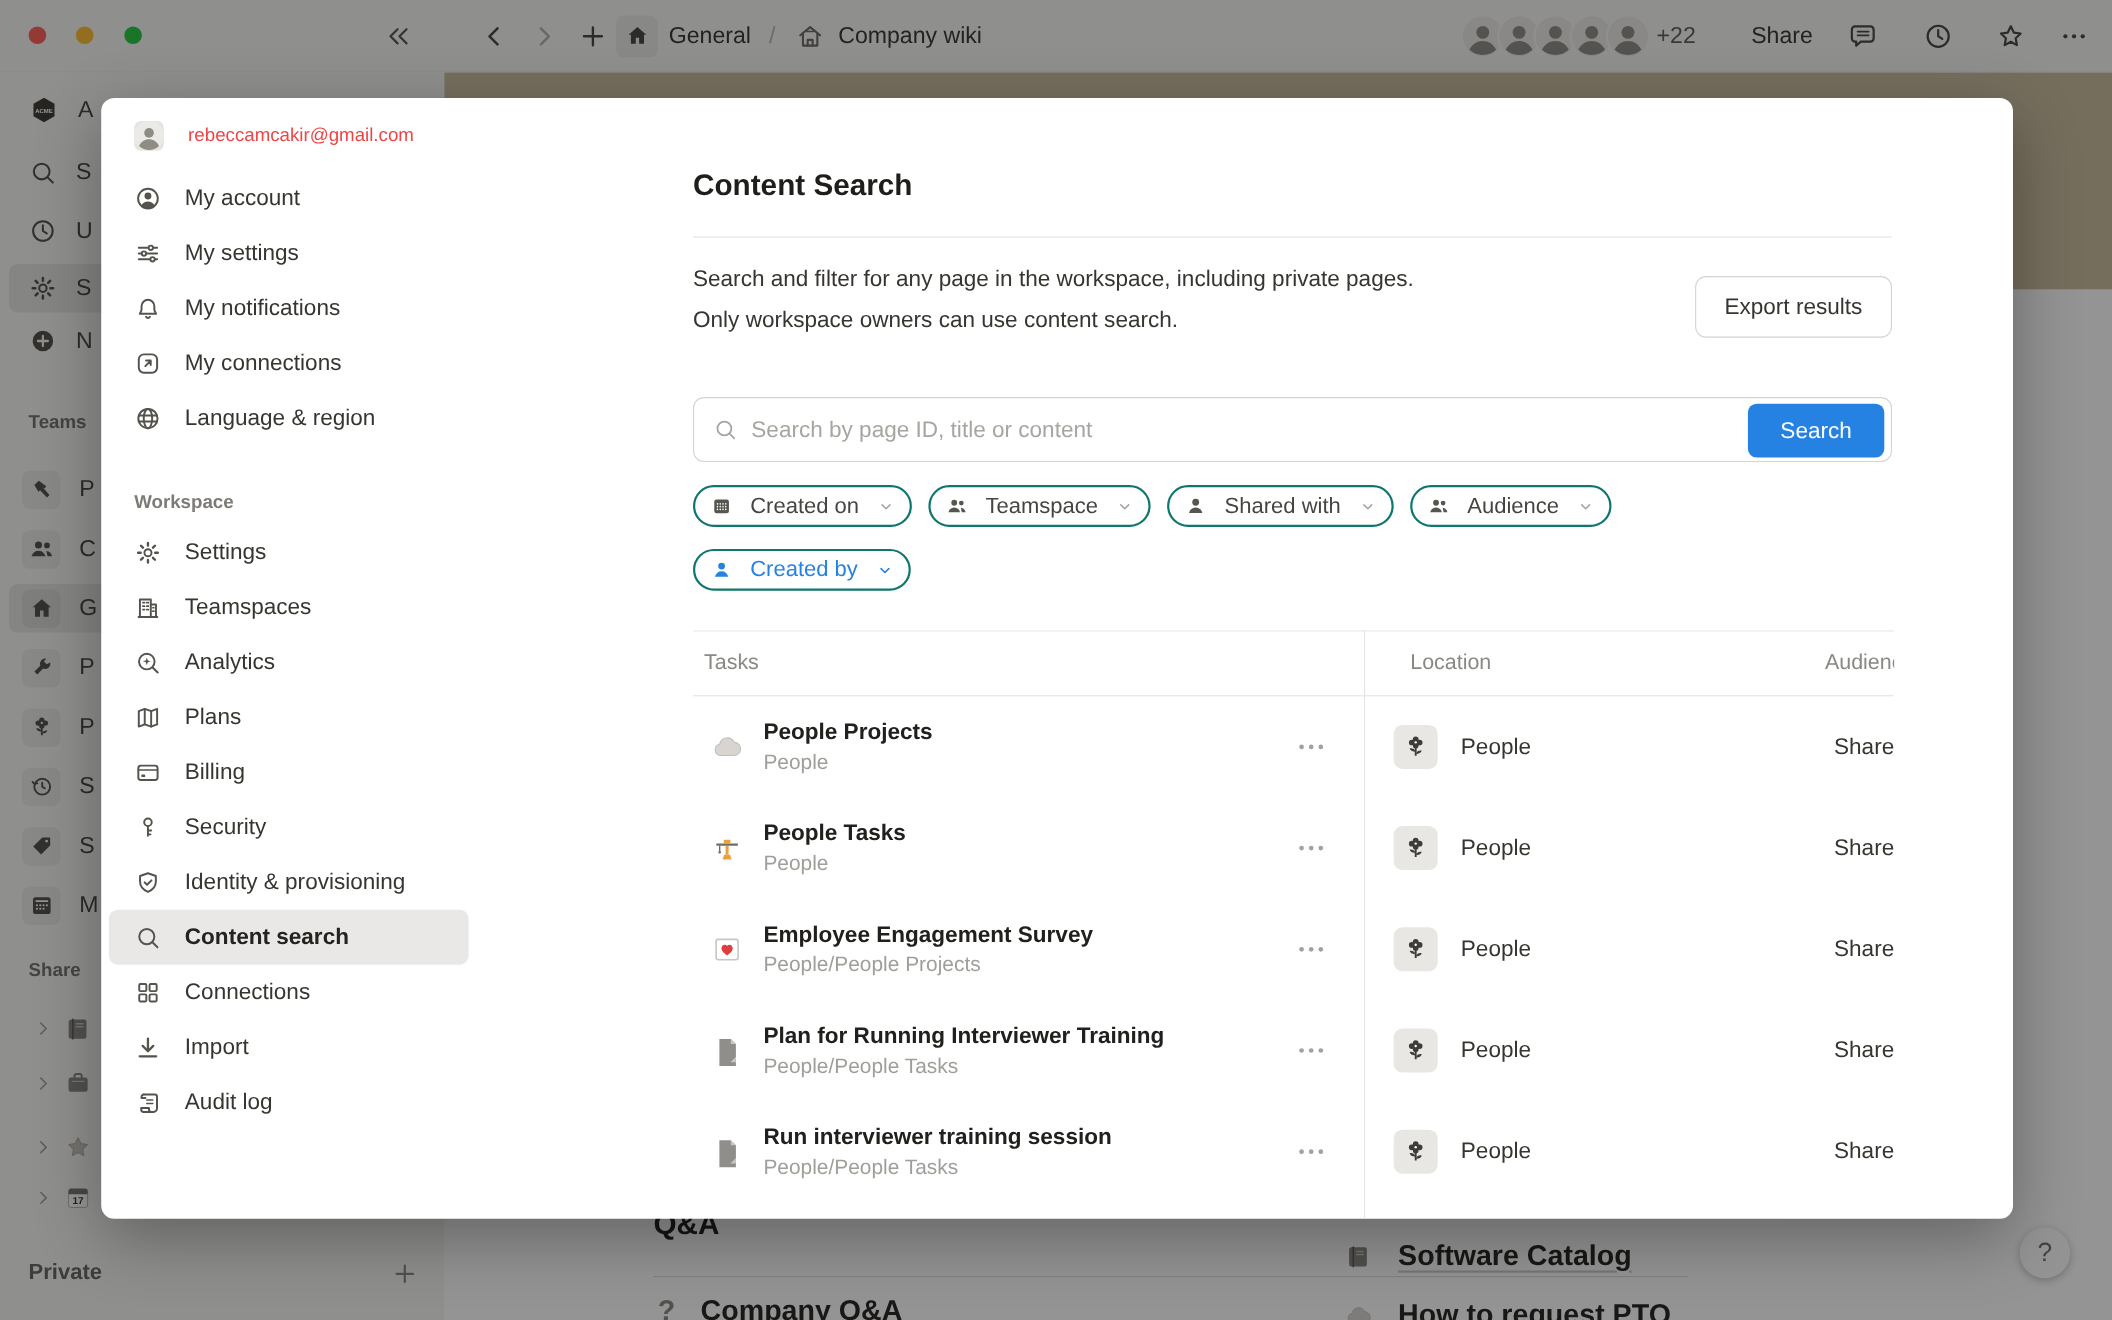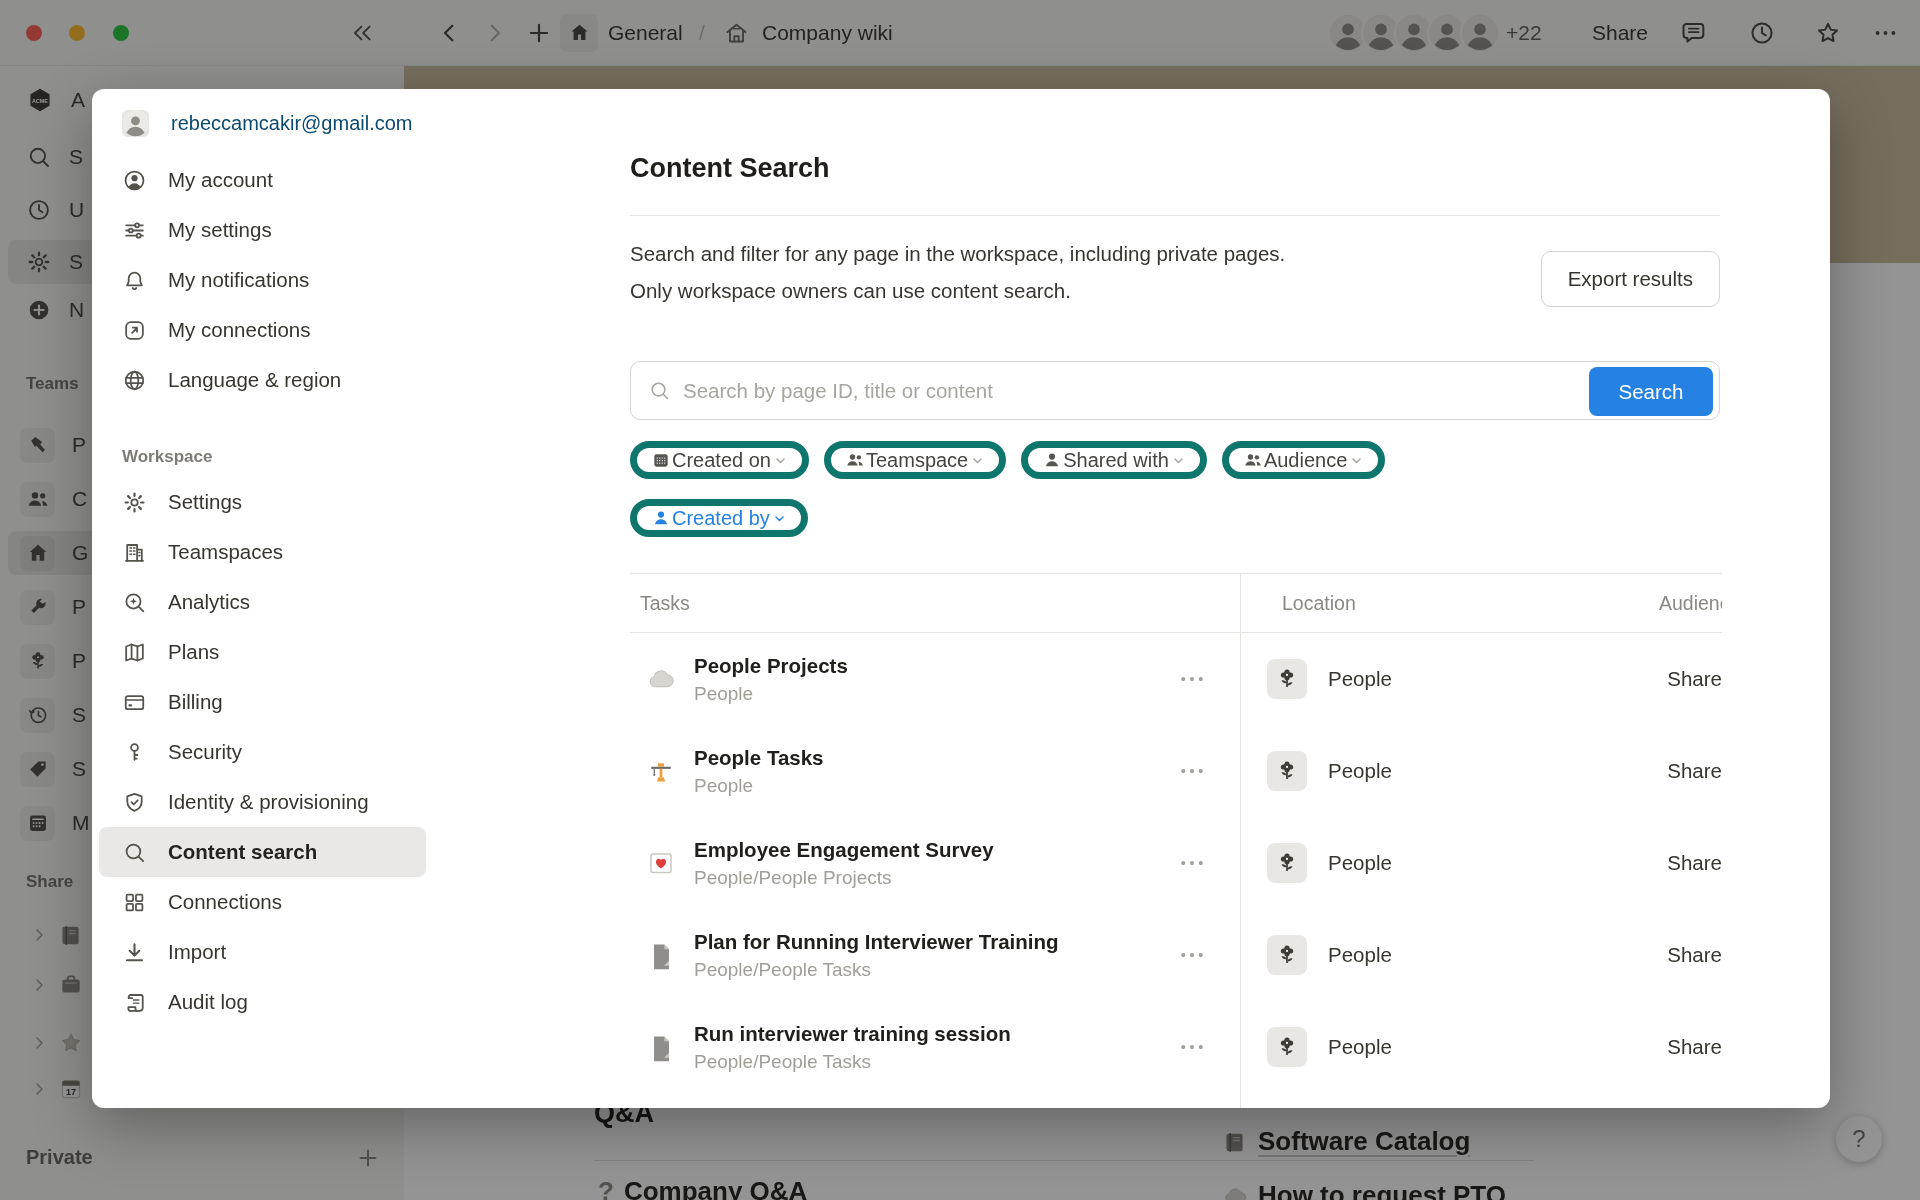--- a/index.html
+++ b/index.html
@@ -31,40 +31,40 @@
   .srow.sel{background:rgba(0,0,0,.07)}
   .ssection{position:absolute;left:26px;font-size:17px;font-weight:600;color:#73716c}
   .schev{width:18px;height:18px;color:#a3a19b;margin-left:22px;flex:none}
 
   .canvas{position:absolute;left:404px;top:66px;right:0;bottom:0;background:#fff;}
   .cover{position:absolute;left:0;top:0;right:0;height:197px;background:#c9bc9d;}
 
   .bgtext{position:absolute;white-space:nowrap}
   .qa-h{font-size:27px;font-weight:700;color:#1f1e1b}
   .qa-div{position:absolute;height:1px;background:#dedcd8}
-  .pg-link{font-size:26px;font-weight:600;color:#24231f;display:flex;align-items:center;gap:10px}
+  .pg-link{font-size:26px;font-weight:600;color:#24231f;display:flex;align-items:center;gap:23px}
   .pg-link .u{text-decoration:underline;text-decoration-color:rgba(55,53,47,.25);text-underline-offset:5px}
   .q-ic{color:#8a8882;font-size:26px;font-weight:600}
   .help-fab{position:absolute;width:46px;height:46px;border-radius:50%;background:#fff;
     box-shadow:0 2px 8px rgba(0,0,0,.25);display:flex;align-items:center;justify-content:center;
     font-size:24px;color:#73716c;font-weight:500}
   .private-row{position:absolute;left:26px;right:24px;display:flex;align-items:flex-start;justify-content:space-between}
   .private-row .plabel{font-size:20px;font-weight:600;color:#67655f}
   .private-row .ic{width:24px;height:24px;color:#8a8882}
 
   
   .overlay{position:absolute;inset:0;background:rgba(12,12,12,.44);z-index:5}
   .modal{position:absolute;left:92px;top:89px;width:1738px;height:1019px;background:#fff;
     border-radius:12px;box-shadow:0 18px 60px rgba(0,0,0,.32);z-index:10;overflow:hidden}
 
   
   .menu{position:absolute;left:0;top:0;width:341px;height:100%;padding-top:14px}
   .m-account{display:flex;align-items:center;gap:22px;padding-left:30px;height:40px;margin-bottom:12px}
   .m-avatar{width:27px;height:27px;border-radius:6px;overflow:hidden;background:#e6e4e0;flex:none}
-  .m-email{font-size:20px;color:#0c4a6e;white-space:nowrap}
+  .m-email{font-size:17px;color:#ef4444;white-space:nowrap}
   .m-item{height:50px;margin:0 7px;padding-left:23px;border-radius:8px;display:flex;align-items:center;gap:21px;cursor:pointer}
   .m-item .ic{width:25px;height:25px;color:#55534d;flex:none}
   .m-item .mlabel{font-size:20.5px;color:#37352f;white-space:nowrap}
   .m-item.sel{background:#e9e8e6}
   .m-item.sel .mlabel{font-weight:700;color:#24231f}
   .m-section{margin:42px 0 10px 30px;font-size:17px;font-weight:600;color:#7d7b75}
 
   
   .content{position:absolute;left:538px;top:0;width:1092px;height:100%}
   .c-title{position:absolute;left:0;top:64px;font-size:27px;font-weight:600;color:#1f1e1b}
@@ -75,22 +75,22 @@
   .searchbar{position:absolute;left:0;top:272px;width:1090px;height:59px;border:1px solid #d6d4d0;border-radius:10px;
     display:flex;align-items:center;background:#fff}
   .searchbar .ic{width:23px;height:23px;color:#a7a5a0;margin:0 12px 0 17px;flex:none}
   .searchbar input{flex:1;border:none;outline:none;font-size:20.5px;color:#37352f;background:transparent;
     font-family:"Liberation Sans",sans-serif}
   .searchbar input::placeholder{color:#a7a5a0}
   .search-btn{position:absolute;right:6px;top:5px;height:49px;width:124px;border:none;border-radius:8px;
     background:#2582e2;color:#fff;font-size:20.5px;font-weight:500;cursor:pointer;font-family:"Liberation Sans",sans-serif}
   .chips{position:absolute;left:0;display:flex;gap:15px}
   .chips.r1{top:352px}.chips.r2{top:410px}
-  .chip{height:38px;border:7px solid #0f766e;border-radius:20px;background:#fff;display:inline-flex;
-    align-items:center;padding:0 13px 0 14px;gap:1px;cursor:pointer}
+  .chip{height:38px;border:2px solid #0f766e;border-radius:20px;background:#fff;display:inline-flex;
+    align-items:center;padding:0 13px 0 14px;gap:16px;cursor:pointer}
   .chip .lead{width:20px;height:20px;color:#57554f}
   .chip .clabel{font-size:20px;color:#454440}
   .chip .chev{width:17px;height:17px;color:#a7a5a0}
   .chip.active .lead,.chip.active .clabel,.chip.active .chev{color:#2582e2}
 
   .table{position:absolute;left:0;top:484px;width:1092px;height:535px;overflow:hidden}
   .t-head{position:relative;height:60px;border-top:1px solid #e6e4e0;border-bottom:1px solid #e6e4e0}
   .t-head .th{position:absolute;top:50%;transform:translateY(-50%);font-size:19.5px;color:#8a8882;white-space:nowrap}
   .vdiv{position:absolute;left:610px;top:0;bottom:0;width:1px;background:#e6e4e0}
   .t-row{position:relative;height:92px;display:flex;align-items:center}

